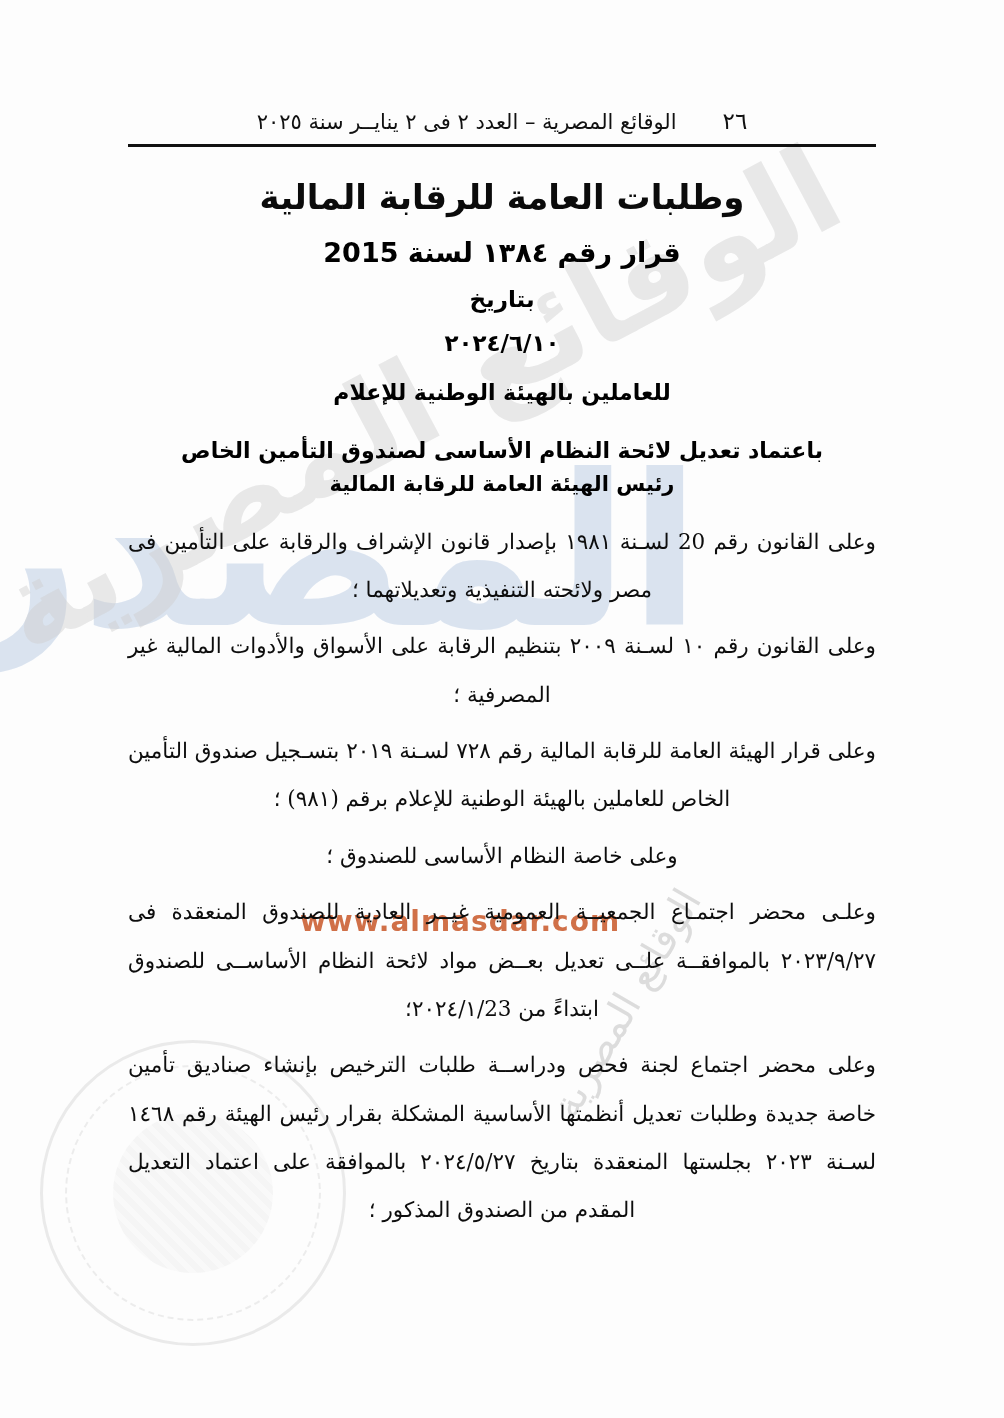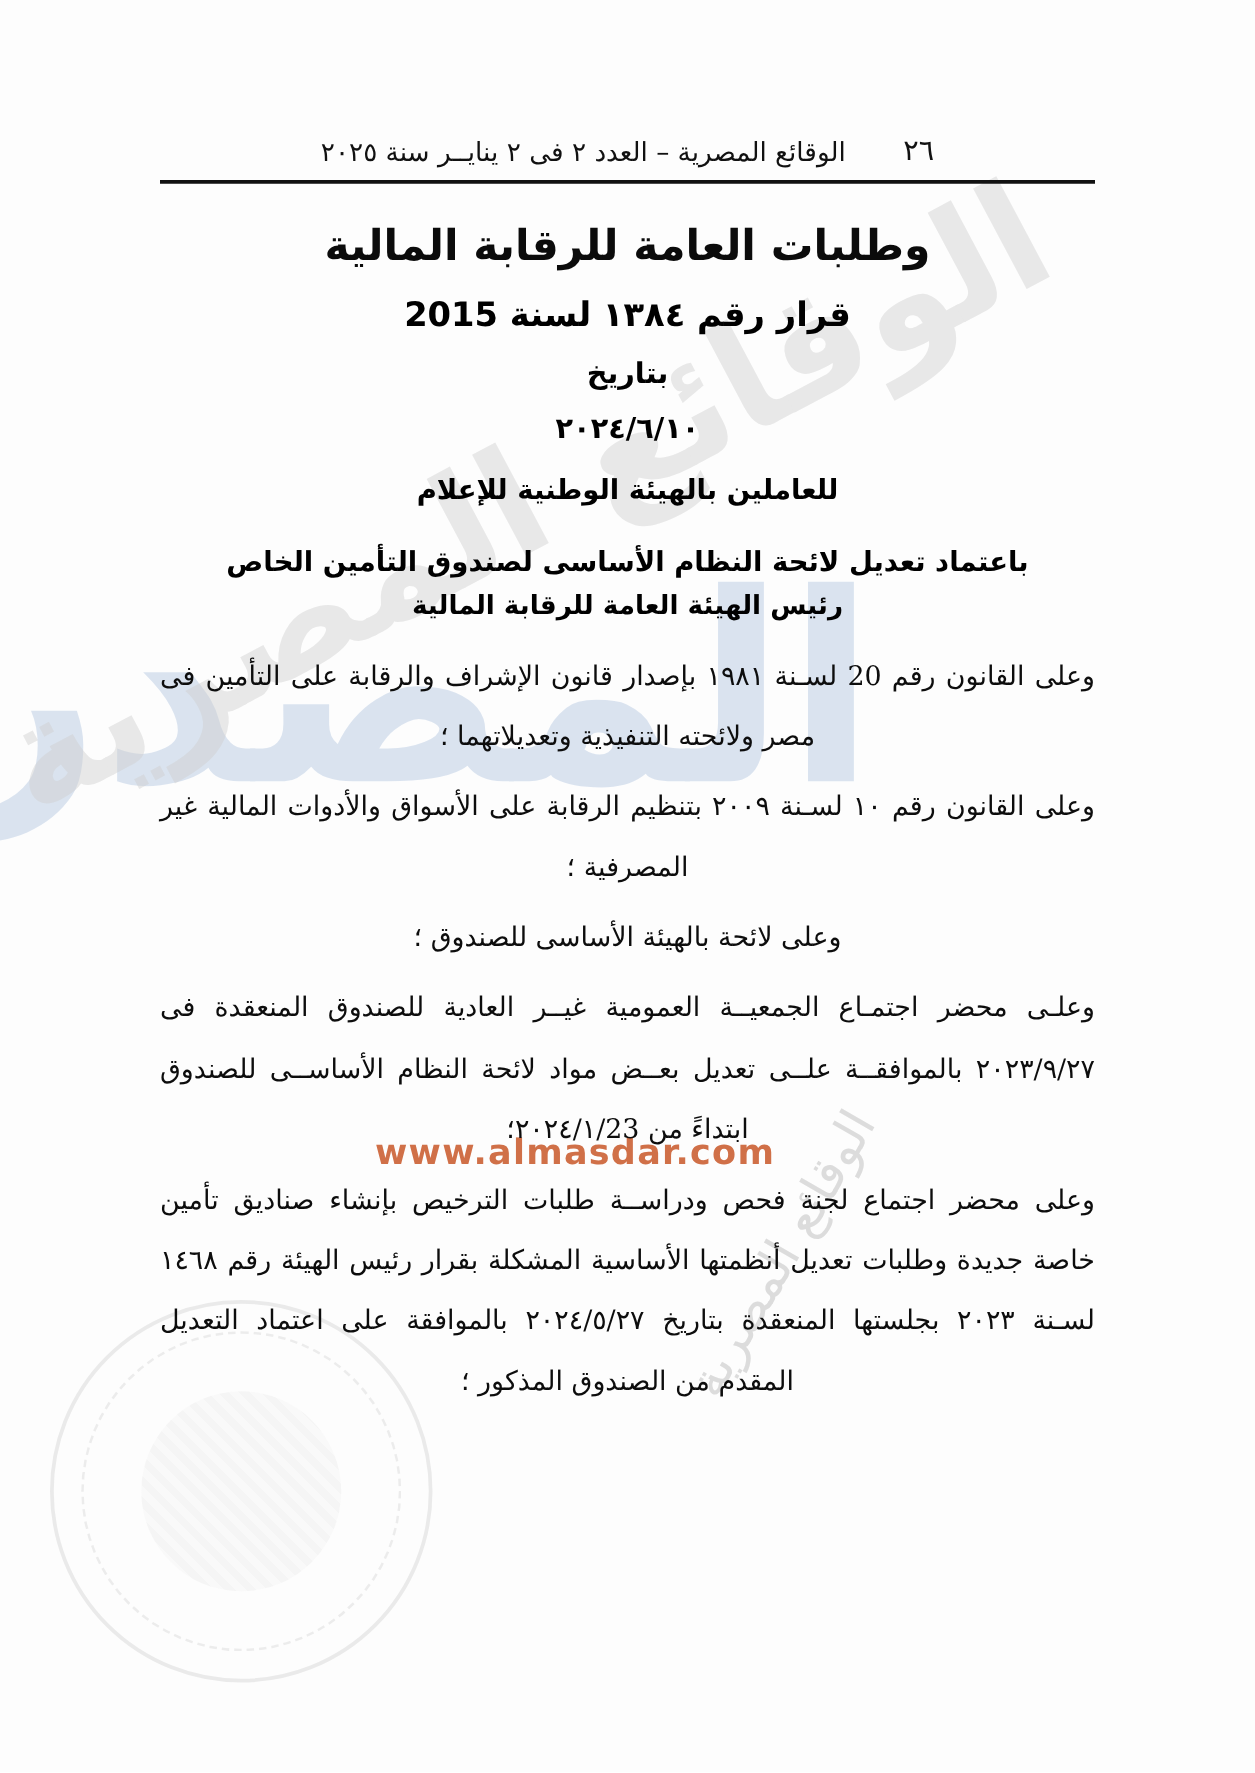--- a/index.html
+++ b/index.html
@@ -207,19 +207,20 @@
       <div class="doc-sub2">بتاريخ</div>
       <div class="doc-sub2">٢٠٢٤/٦/١٠</div>
       <div class="doc-sub3">للعاملين بالهيئة الوطنية للإعلام</div>
       <div class="doc-sub3">باعتماد تعديل لائحة النظام الأساسى لصندوق التأمين الخاص</div>
       <div class="doc-sub4">رئيس الهيئة العامة للرقابة المالية</div>
     </div>
 
     <div class="body-block">
       <p class="para">وعلى القانون رقم 20 لسـنة ١٩٨١ بإصدار قانون الإشراف والرقابة على التأمين فى مصر ولائحته التنفيذية وتعديلاتهما ؛</p>
       <p class="para">وعلى القانون رقم ١٠ لسـنة ٢٠٠٩ بتنظيم الرقابة على الأسواق والأدوات المالية غير المصرفية ؛</p>
-      <p class="para" style="text-align:center">وعلى لائحة بالهيئة الأساسى للصندوق ؛</p>
+      <p class="para">وعلى قرار الهيئة العامة للرقابة المالية رقم ٧٢٨ لسـنة ٢٠١٩ بتسـجيل صندوق التأمين الخاص للعاملين بالهيئة الوطنية للإعلام برقم (٩٨١) ؛</p>
+      <p class="para" style="text-align:center">وعلى خاصة النظام الأساسى للصندوق ؛</p>
       <p class="para">وعلـى محضر اجتمـاع الجمعيــة العمومية غيــر العادية للصندوق المنعقدة فى ٢٠٢٣/٩/٢٧ بالموافقــة علــى تعديل بعــض مواد لائحة النظام الأساســى للصندوق ابتداءً من ٢٠٢٤/١/23؛</p>
       <p class="para">وعلى محضر اجتماع لجنة فحص ودراســة طلبات الترخيص بإنشاء صناديق تأمين خاصة جديدة وطلبات تعديل أنظمتها الأساسية المشكلة بقرار رئيس الهيئة رقم ١٤٦٨ لسـنة ٢٠٢٣ بجلستها المنعقدة بتاريخ ٢٠٢٤/٥/٢٧ بالموافقة على اعتماد التعديل المقدم من الصندوق المذكور ؛</p>
     </div>
 
   </div>
 </div>
 
 </body></html>

